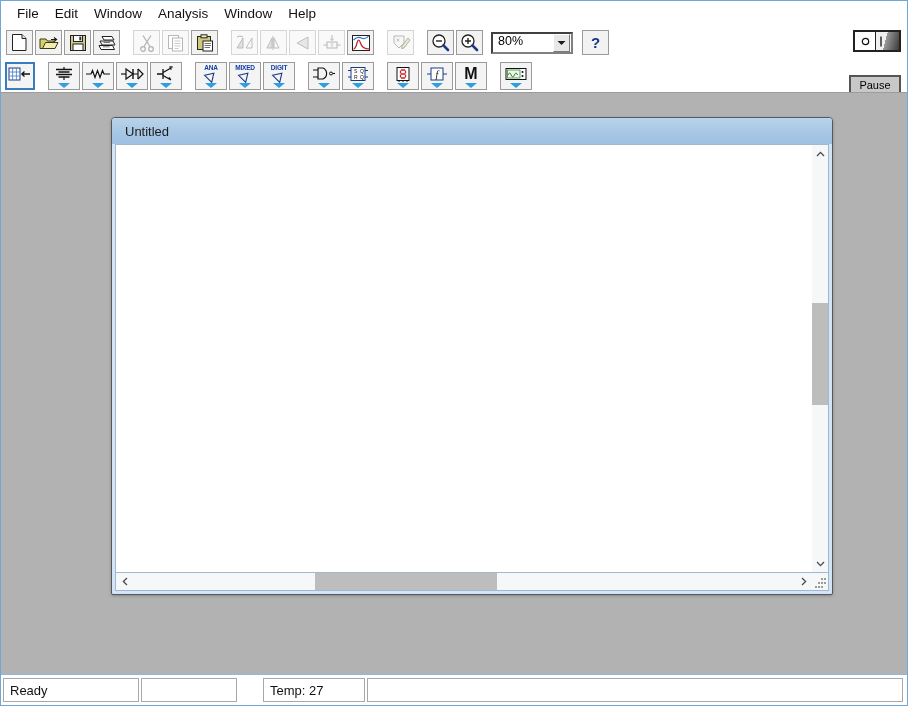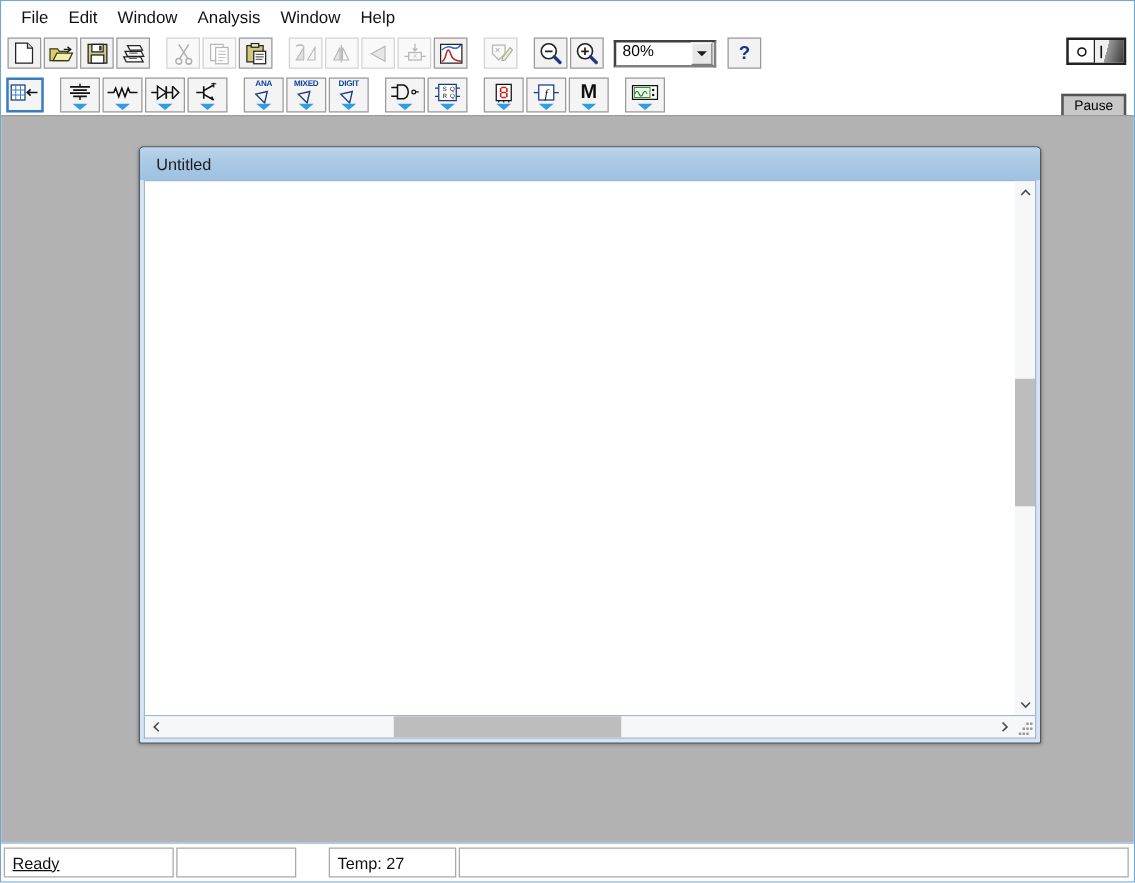--- a/index.html
+++ b/index.html
@@ -409,21 +409,21 @@
     border: 1px solid #a8a8a8;
     background: #ffffff;
     display: flex;
     align-items: center;
     padding-left: 6px;
     font-size: 13px;
     color: #111;
     box-sizing: border-box;
     margin-right: 2px;
   }
-  .sc-ready { width: 136px; text-decoration: underline; }
+  .sc-ready { width: 136px; }
   .sc-blank1 { width: 96px; }
   .sc-temp { width: 102px; margin-left: 24px; }
   .sc-rest { flex: 1; }
 </style>
 </head>
 <body>
 
 <div id="app">
 
 

